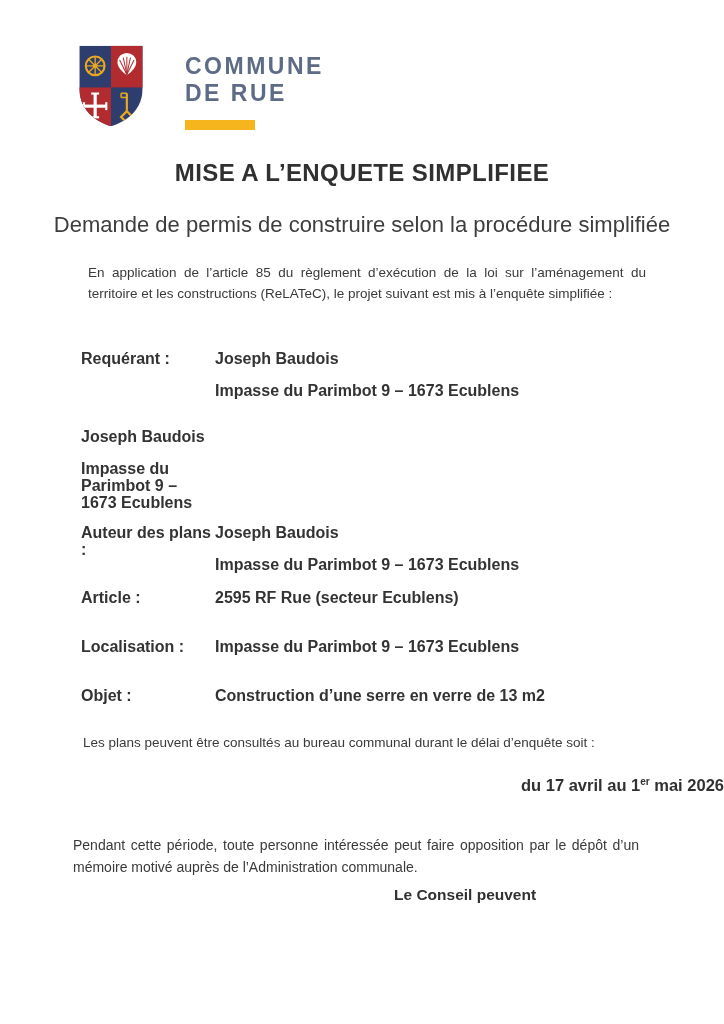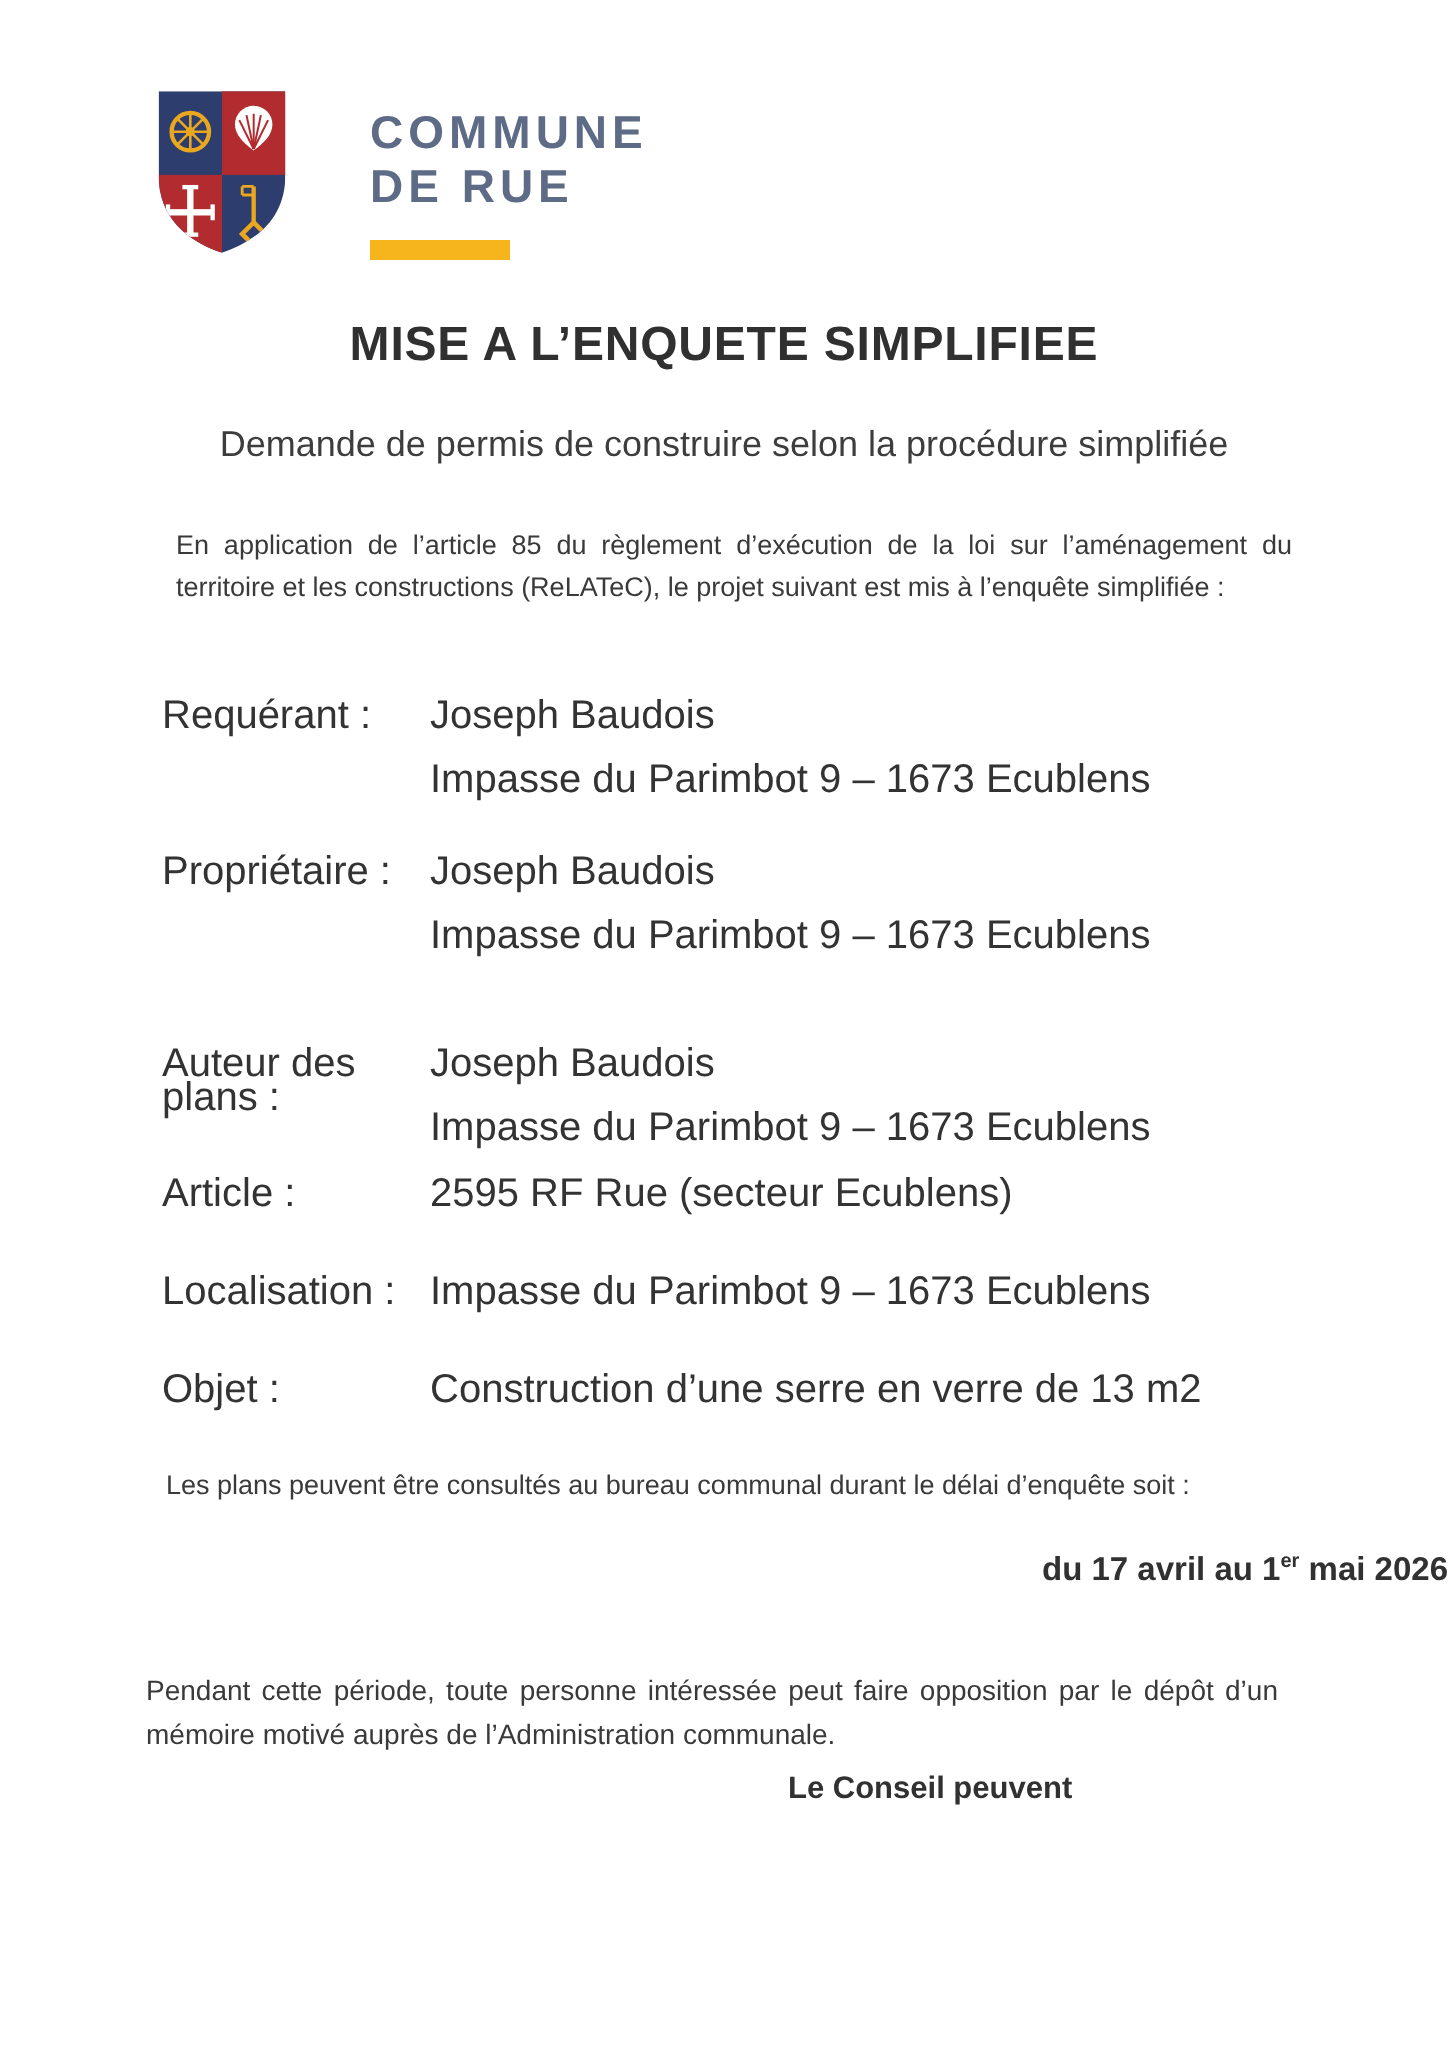--- a/index.html
+++ b/index.html
@@ -12,32 +12,32 @@
   .header { position:absolute; left:75px; top:42px; display:flex; align-items:flex-end; gap:38px; }
   .coat { width:72px; height:88px; display:block; }
   .wordmark { padding-top:7px; }
   .wordmark-line { font-size:23px; font-weight:bold; color:#5d6b87; letter-spacing:2.5px; line-height:27px; }
   .accent-bar { width:70px; height:10px; background:#f6b41d; margin-top:13px; }
 
   
   .doc-title { position:absolute; top:159px; left:0; width:100%; text-align:center;
     font-size:24px; font-weight:bold; color:#303030; letter-spacing:0.4px; }
   .doc-subtitle { position:absolute; top:212px; left:0; width:100%; text-align:center;
-    font-size:18px; color:#3d3d3d; }
+    font-size:22px; color:#3d3d3d; }
 
   
   .intro { position:absolute; top:262px; left:88px; width:558px;
     font-size:13.5px; line-height:21px; text-align:justify; color:#3a3a3a; }
   .consult { position:absolute; top:735px; left:83px; width:565px; font-size:13.5px; color:#3a3a3a; }
   .opposition { position:absolute; top:834px; left:73px; width:566px;
     font-size:14px; line-height:22px; text-align:justify; color:#3a3a3a; }
 
   
   .field { position:absolute; left:81px; display:grid; grid-template-columns:134px auto;
-    font-size:20px; font-weight:normal; color:#333333; line-height:17px; }
+    font-size:16px; font-weight:bold; color:#333333; line-height:17px; }
   .field .value-line + .value-line { margin-top:15px; }
   .f0 { top:350px; } .f1 { top:428px; } .f2 { top:524px; }
   .f3 { top:589px; } .f4 { top:638px; } .f5 { top:687px; }
 
   
   .period { position:absolute; top:776px; left:0; width:100%; box-sizing:border-box; padding-left:28px;
     text-align:right; font-size:16.5px; font-weight:bold; color:#313131; }
   .period sup { font-size:10px; vertical-align:super; line-height:0; }
 
   
@@ -117,21 +117,20 @@
 
   <div class="field f0">
     <div>Requérant :</div>
     <div>
       <div class="value-line">Joseph Baudois</div>
       <div class="value-line">Impasse du Parimbot 9 – 1673 Ecublens</div>
     </div>
   </div>
 
   <div class="field f1">
-    <div>Propriétaire :</div>
     <div>
       <div class="value-line">Joseph Baudois</div>
       <div class="value-line">Impasse du Parimbot 9 – 1673 Ecublens</div>
     </div>
   </div>
 
   <div class="field f2">
     <div>Auteur des plans :</div>
     <div>
       <div class="value-line">Joseph Baudois</div>

